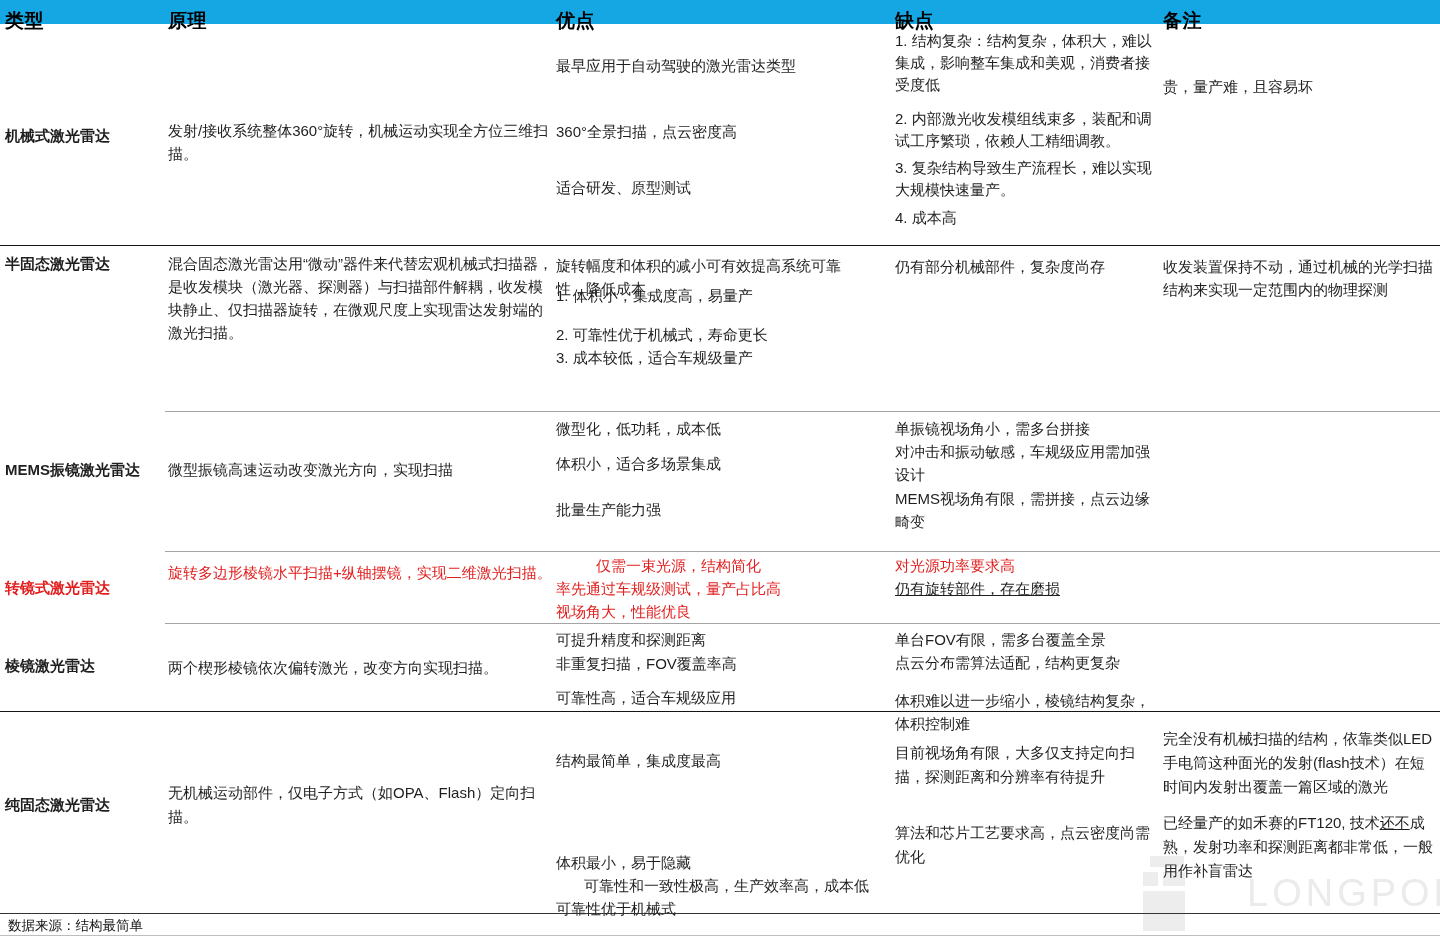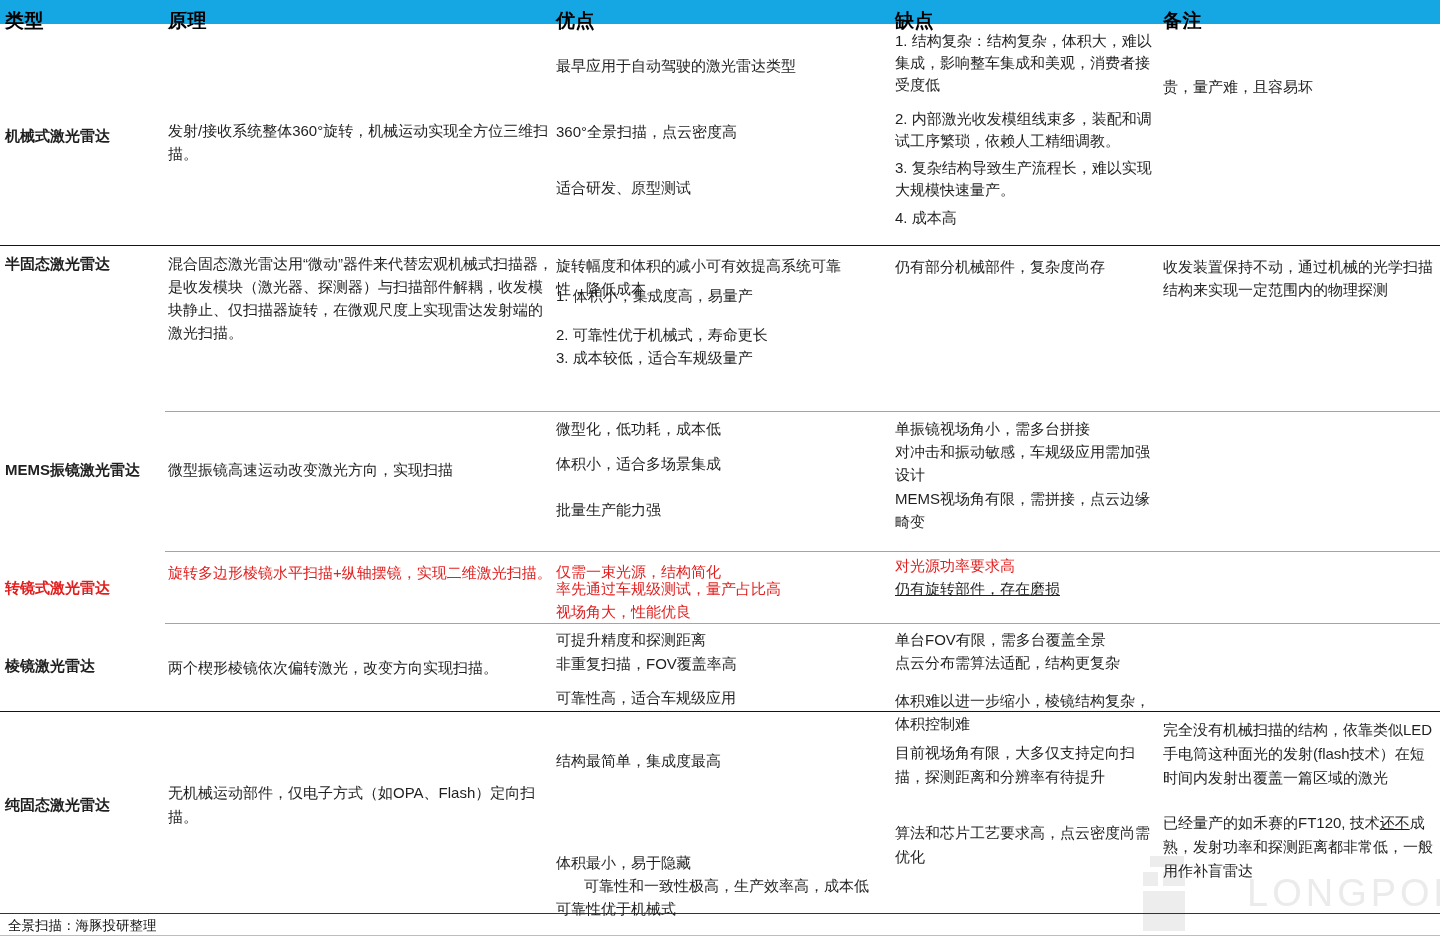--- a/index.html
+++ b/index.html
@@ -132,21 +132,21 @@
   <div class="subline" style="top:551px;"></div>
 
   <div class="row" style="top:551px;height:72px;">
     <div class="cell c-type">
       <div class="it bold red" style="top:25px;">转镜式激光雷达</div>
     </div>
     <div class="cell c-prin">
       <div class="it red" style="top:10px;">旋转多边形棱镜水平扫描+纵轴摆镜，实现二维激光扫描。</div>
     </div>
     <div class="cell c-pros">
-      <div class="it red" style="top:9px;">仅需一束光源，结构简化</div>
+      <div class="it red" style="top:3px;margin-left:40px;">仅需一束光源，结构简化</div>
       <div class="it red" style="top:26px;">率先通过车规级测试，量产占比高</div>
       <div class="it red" style="top:49px;">视场角大，性能优良</div>
     </div>
     <div class="cell c-cons">
       <div class="it red" style="top:3px;">对光源功率要求高</div>
       <div class="it" style="top:26px;text-decoration:underline;">仍有旋转部件，存在磨损</div>
     </div>
     <div class="cell c-note"></div>
   </div>
 
@@ -185,22 +185,22 @@
       <div class="it" style="top:39px;">结构最简单，集成度最高</div>
       <div class="it" style="top:141px;">体积最小，易于隐藏</div>
       <div class="it" style="top:164px;margin-left:28px;">可靠性和一致性极高，生产效率高，成本低</div>
       <div class="it" style="top:187px;">可靠性优于机械式</div>
     </div>
     <div class="cell c-cons lh24">
       <div class="it" style="top:30px;">目前视场角有限，大多仅支持定向扫描，探测距离和分辨率有待提升</div>
       <div class="it" style="top:110px;">算法和芯片工艺要求高，点云密度尚需优化</div>
     </div>
     <div class="cell c-note lh24">
-      <div class="it" style="top:7px;">完全没有机械扫描的结构，依靠类似LED手电筒这种面光的发射(flash技术）在短时间内发射出覆盖一篇区域的激光</div>
+      <div class="it" style="top:16px;">完全没有机械扫描的结构，依靠类似LED手电筒这种面光的发射(flash技术）在短时间内发射出覆盖一篇区域的激光</div>
       <div class="it" style="top:100px;"><span>已经量产的如禾赛的FT120, 技术</span><span class="u">还不</span><span>成熟，发射功率和探测距离都非常低，一般用作补盲雷达</span></div>
     </div>
   </div>
 
   <div class="line" style="top:913px;border-top-color:#333;"></div>
-  <div class="src">全景扫描：海豚投研整理</div>
+  <div class="src">数据来源：结构最简单</div>
   <div class="grayline" style="top:935px;"></div>
 
 </div>
 
 </body></html>

